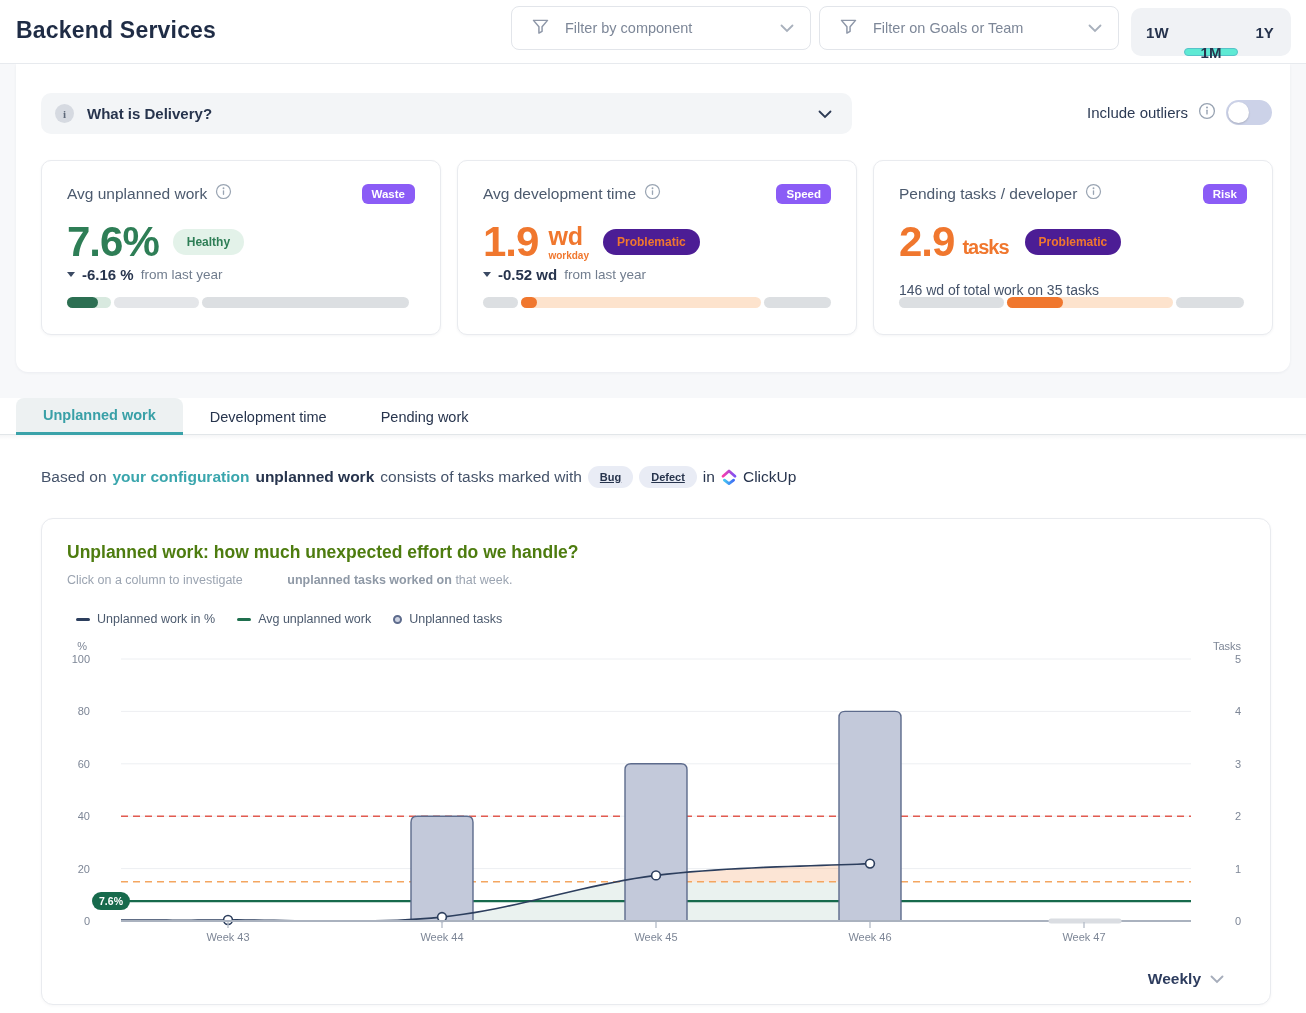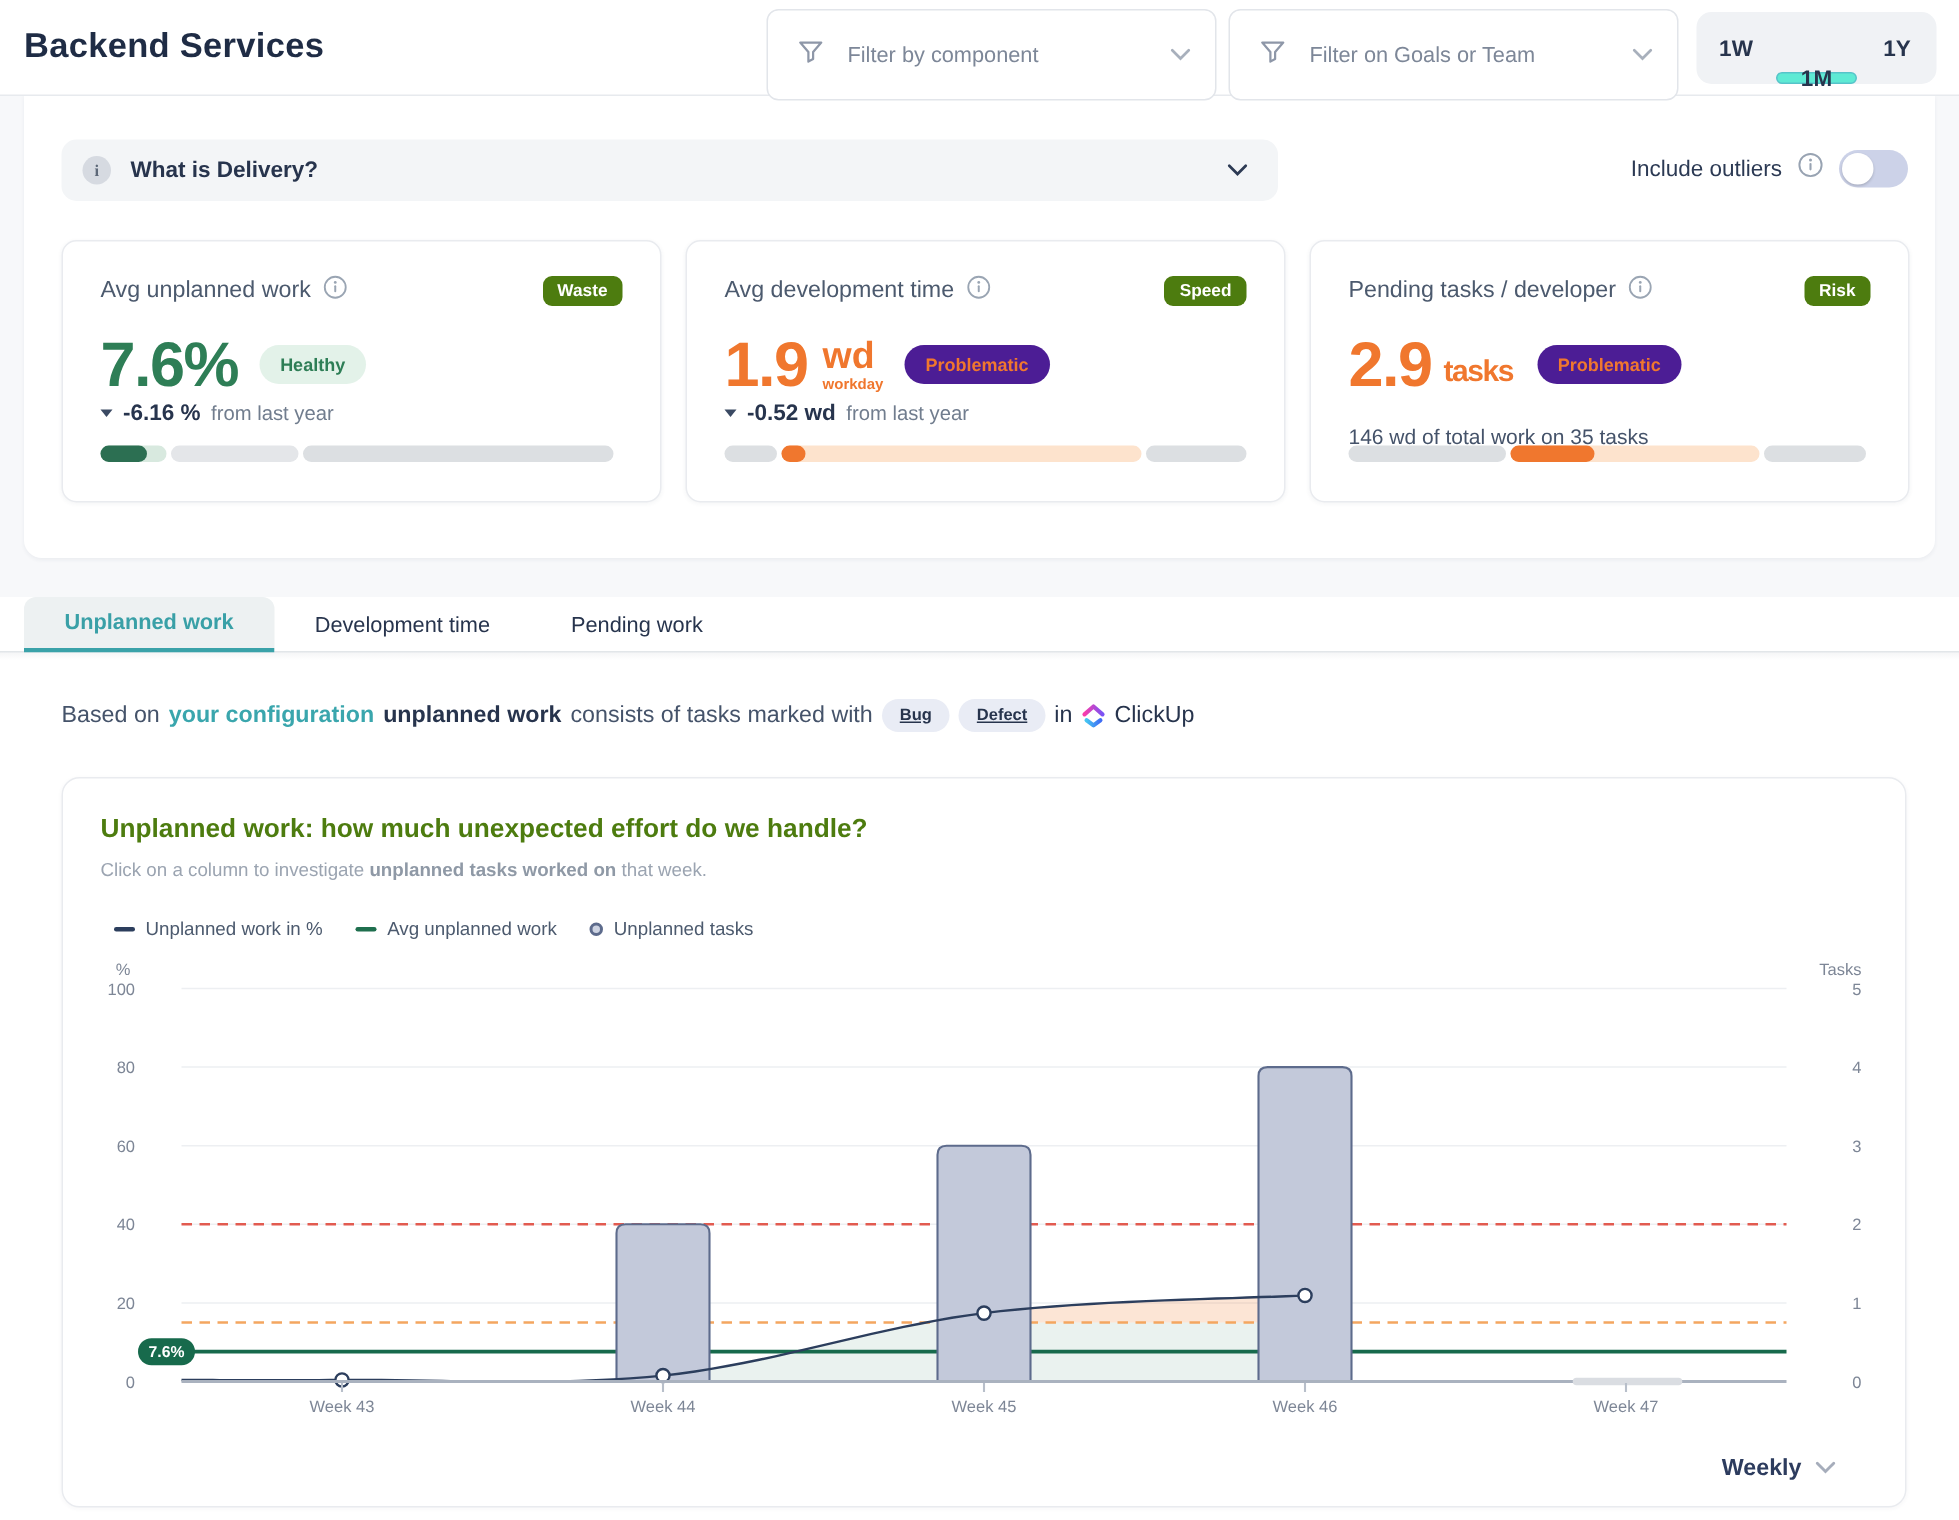--- a/index.html
+++ b/index.html
@@ -2,42 +2,42 @@
 <html><head>
 <meta charset="utf-8">
 <style>
   * { margin:0; padding:0; box-sizing:border-box; }
   html,body { width:1306px; height:1013px; }
   body { font-family:"Liberation Sans", sans-serif; background:#ffffff; position:relative; overflow:hidden; color:#27344d; }
 
   
   .header { position:absolute; top:0; left:0; width:1306px; height:64px; background:#fff; border-bottom:1px solid #e7eaee; z-index:5; }
   .page-title { position:absolute; left:16px; top:17px; font-size:23px; font-weight:700; color:#1f2c45; letter-spacing:.2px; }
-  .filter-box { position:absolute; top:6px; height:61px; width:300px; background:#fff; border:1px solid #e2e5ea; border-radius:8px; display:flex; align-items:center; padding:0 16px 0 18px; gap:14px; }
+  .filter-box { position:absolute; top:6px; height:44px; width:300px; background:#fff; border:1px solid #e2e5ea; border-radius:8px; display:flex; align-items:center; padding:0 16px 0 18px; gap:14px; }
   .filter-box .ph { font-size:14.5px; color:#7d8798; flex:1; }
   .timegroup { position:absolute; top:8px; left:1131px; width:160px; height:48px; background:#f0f2f5; border-radius:10px; display:flex; align-items:stretch; }
   .trbtn { flex:1; display:flex; align-items:center; justify-content:center; font-size:15px; font-weight:600; color:#27344d; border-radius:10px; cursor:pointer; }
   .trbtn.active { background:#5eead4; border:1.5px solid #56c3c9;margin-top:40px; }
 
   
   .strip { position:absolute; top:64px; left:0; width:1306px; height:334px; background:#f7f8fa; }
   .delivery-card { position:absolute; top:0px; left:16px; width:1274px; height:308px; background:#fff; border-radius:0 0 12px 12px; box-shadow:0 1px 3px rgba(40,50,80,.06); }
   .accordion { position:absolute; left:25px; top:29px; width:811px; height:41px; background:#f3f5f7; border-radius:10px; display:flex; align-items:center; padding:0 20px 0 14px; gap:13px; cursor:pointer; }
   .accordion .lbl { font-size:15px; font-weight:600; color:#27344d; flex:1; }
   .info-fill { width:19px; height:19px; border-radius:50%; background:#d6dae1; color:#5d6878; font-size:11px; font-weight:700; display:flex; align-items:center; justify-content:center; font-family:"Liberation Serif", serif; }
   .outliers { position:absolute; right:18px; top:36px; display:flex; align-items:center; gap:10px; }
   .outliers .lbl { font-size:15px; color:#2c3a54; }
   .toggle { width:46px; height:25px; border-radius:13px; background:#ccd2e8; position:relative; cursor:pointer; }
   .toggle .knob { position:absolute; left:2px; top:2px; width:21px; height:21px; border-radius:50%; background:#fff; box-shadow:0 1px 2px rgba(0,0,0,.18); }
 
   
   .mcard { position:absolute; top:96px; width:400px; height:175px; background:#fff; border:1px solid #e9ebef; border-radius:10px; box-shadow:0 1px 3px rgba(40,50,80,.05); padding:22px 25px; }
   .mcard .trow { display:flex; align-items:center; gap:8px; }
   .mcard .title { font-size:15.5px; color:#4c5a6e; font-weight:500; }
-  .tag { margin-left:auto; background:#4d7c0f; color:#fff; font-size:11.5px; font-weight:700; padding:4px 10px; border-radius:6px; }
+  .tag { margin-left:auto; background:#8b5cf6; color:#fff; font-size:11.5px; font-weight:700; padding:4px 10px; border-radius:6px; }
   .vrow { display:flex; align-items:center; margin-top:14px; gap:14px; }
   .bigval { font-size:42px; font-weight:800; letter-spacing:-1px; }
   .green { color:#2e7e56; } .orange { color:#f0772e; }
   .unitcol { display:flex; flex-direction:column; line-height:1; margin-left:-4px; }
   .unitcol .u { font-size:25px; font-weight:800; }
   .unitcol .uc { font-size:10px; font-weight:600; margin-top:2px; }
   .unit-inline { font-size:20px; font-weight:700; margin-left:-2px; align-self:flex-end; padding-bottom:7px; }
   .status { font-size:12px; font-weight:700; padding:6px 14px; border-radius:14px; }
   .status.ok { background:#e3f2e9; color:#2e7e56; }
   .status.bad { background:#4c1d95; color:#f0772e; }
@@ -61,21 +61,21 @@
   .confline { position:absolute; top:466px; left:41px; display:flex; align-items:center; gap:6px; font-size:15.5px; color:#45536a; }
   .confline .link { color:#3aa6ad; font-weight:600; }
   .confline b { color:#27344d; font-weight:700; }
   .pill-badge { background:#e9ecf5; color:#27344d; font-size:11px; font-weight:700; padding:5px 12px; border-radius:12px;text-decoration:underline; }
   .cu-name { color:#27344d; font-size:15.5px; }
 
   
   .chart-card { position:absolute; left:41px; top:518px; width:1230px; height:487px; background:#fff; border:1px solid #e9ebef; border-radius:12px; box-shadow:0 1px 3px rgba(40,50,80,.04); }
   .chart-title { position:absolute; left:25px; top:23px; font-size:17.5px; font-weight:700; color:#4d7c0f; }
   .chart-sub { position:absolute; left:25px; top:54px; font-size:12.5px; color:#9ba4b1; }
-  .chart-sub b { color:#8f99a6; font-weight:700; }
+  .chart-sub b { color:#8f99a6; font-weight:700;margin-left:41px; }
   .legend { position:absolute; left:34px; top:93px; display:flex; align-items:center; gap:22px; }
   .litem { display:flex; align-items:center; gap:7px; font-size:12.5px; color:#4c5a6e; }
   .lline { width:14px; height:3px; border-radius:2px; }
   .lcirc { width:9px; height:9px; border-radius:50%; border:2px solid #5d6b8c; background:#cdd3e2; }
   .chart-svg { position:absolute; left:21px; top:118px; }
   .weekly { position:absolute; right:46px; bottom:16px; display:flex; align-items:center; gap:9px; cursor:pointer; }
   .weekly .lbl { font-size:15.5px; font-weight:600; color:#2d3c5e; }
   svg text { font-family:"Liberation Sans", sans-serif; }
 </style>
 </head>

